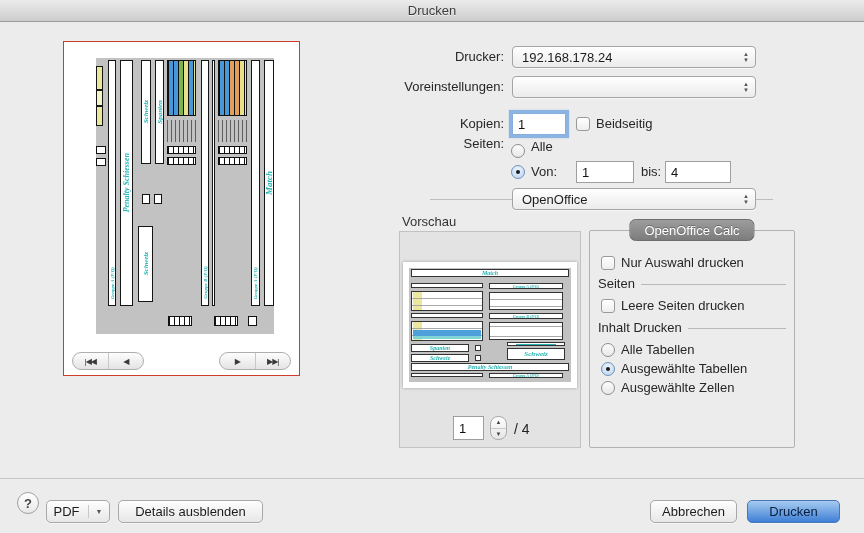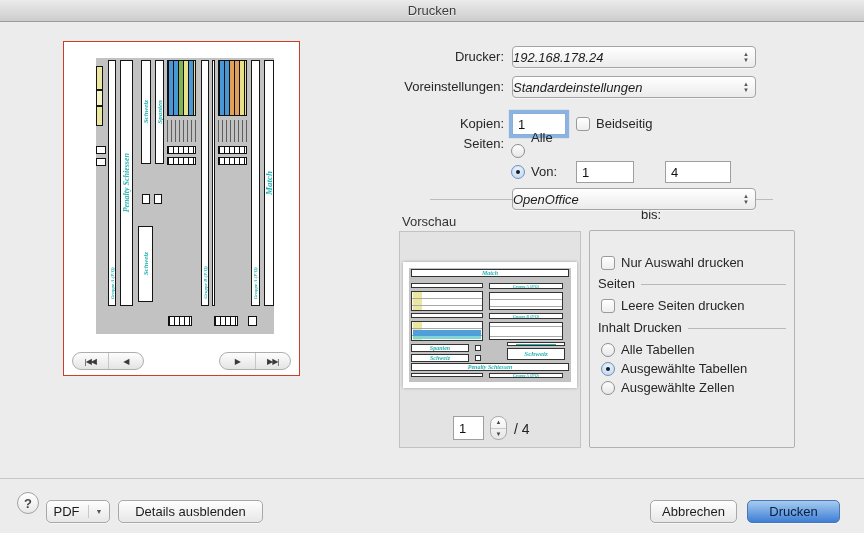--- a/index.html
+++ b/index.html
@@ -36,21 +36,21 @@
     background:linear-gradient(#fdfdfd,#e4e4e4); display:flex; }
   .seg .half { flex:1; display:flex; align-items:center; justify-content:center;
     font-size:8px; color:#3a3a3a; letter-spacing:-1px; cursor:default; }
   .seg .half + .half { border-left:1px solid #c6c6c6; }
   .nav-text { position:absolute; top:3px; left:0; right:0; text-align:center; font-size:13px; color:#333; }
 
   
   .flabel { position:absolute; right:360px; font-size:13px; color:#262626; line-height:22px; white-space:nowrap; }
   .popup { position:absolute; left:512px; width:244px; height:22px; border:1px solid #a4a4a4; border-radius:4px;
     background:linear-gradient(#ffffff,#ebebeb); box-shadow:0 1px 0 rgba(255,255,255,.6);
-    display:flex; align-items:center; font-size:13px; color:#1c1c1c; cursor:default;font-style:italic; }
+    display:flex; align-items:center; font-size:13px; color:#1c1c1c; padding-left:9px; cursor:default; }
   .popup .arrows { position:absolute; right:6px; top:0; height:100%; display:flex; flex-direction:column;
     justify-content:center; line-height:6px; font-size:6px; color:#555; text-align:center; }
   .tfield { position:absolute; height:22px; border:1px solid #9f9f9f; background:#fff; font-size:13px;
     color:#111; padding-left:5px; font-family:"Liberation Sans", sans-serif; }
   .focusring { outline:none; box-shadow:0 0 1px 3px rgba(110,160,220,.75); border-color:#86aede; }
   .checkbox { position:absolute; width:14px; height:14px; border:1px solid #9a9a9a; border-radius:3px;
     background:linear-gradient(#fff,#eee); }
   .radio { position:absolute; width:14px; height:14px; border:1px solid #8e8e8e; border-radius:50%;
     background:linear-gradient(#fdfdfd,#e7e7e7); }
   .radio.sel { background:radial-gradient(circle at 50% 30%, #eaf3fd, #b9d5f3); border-color:#7390b6; }
@@ -186,40 +186,39 @@
 <div class="popup" style="top:46px;">
   <span>192.168.178.24</span>
   <span class="arrows">
     <span>▲</span>
       <span>▼</span>
   </span>
 </div>
 
 <div class="flabel" style="top:76px;">Voreinstellungen:</div>
 <div class="popup" style="top:76px;">
-  <span>Standardeinstellungen</span>
   <span class="arrows">
     <span>▲</span>
       <span>▼</span>
   </span>
 </div>
 
 <div class="flabel" style="top:113px;">Kopien:</div>
 <input class="tfield focusring" style="left: 512px; top: 113px; width: 54px;" value="1">
 <div class="checkbox" style="left:576px;top:117px;"></div>
 <div class="ctrl-label" style="left:596px;top:116px;">Beidseitig</div>
 
 <div class="flabel" style="top:136px;line-height:16px;">Seiten:</div>
 <div class="radio" style="left:511px;top:144px;"></div>
-<div class="ctrl-label" style="left:531px;top:130px;text-align:center;">Alle</div>
+<div class="ctrl-label" style="left:531px;top:139px;text-align:center;">Alle</div>
 
 <div class="radio sel" style="left:511px;top:165px;"></div>
 <div class="ctrl-label" style="left:531px;top:164px;">Von:</div>
 <input class="tfield" style="left: 576px; top: 161px; width: 58px;" value="1">
-<div class="ctrl-label" style="left:641px;top:164px;margin-top:43px;">bis:</div>
+<div class="ctrl-label" style="left:641px;top:164px;">bis:</div>
 <input class="tfield" style="left: 665px; top: 161px; width: 66px;" value="4">
 
 <div class="hline" style="left:430px;top:199px;width:343px;"></div>
 <div class="popup" style="top:188px;">
   <span>OpenOffice</span>
   <span class="arrows">
     <span>▲</span>
       <span>▼</span>
   </span>
 </div>
@@ -282,20 +281,21 @@
         <span>▲</span>
       </div>
     <div class="sbtn">
         <span>▼</span>
       </div>
   </div>
   <div style="position:absolute;left:114px;top:189px;font-size:14px;color:#222;">/ 4</div>
 </div>
 
 <div class="calc-box">
+  <div class="calc-tab">OpenOffice Calc</div>
 
   <div class="checkbox" style="left:11px;top:25px;"></div>
   <div class="ctrl-label" style="left:31px;top:24px;">Nur Auswahl drucken</div>
 
   <div class="sect" style="top:45px;">
     <span>Seiten</span>
     <span class="line"></span>
   </div>
 
   <div class="checkbox" style="left:11px;top:68px;"></div>

